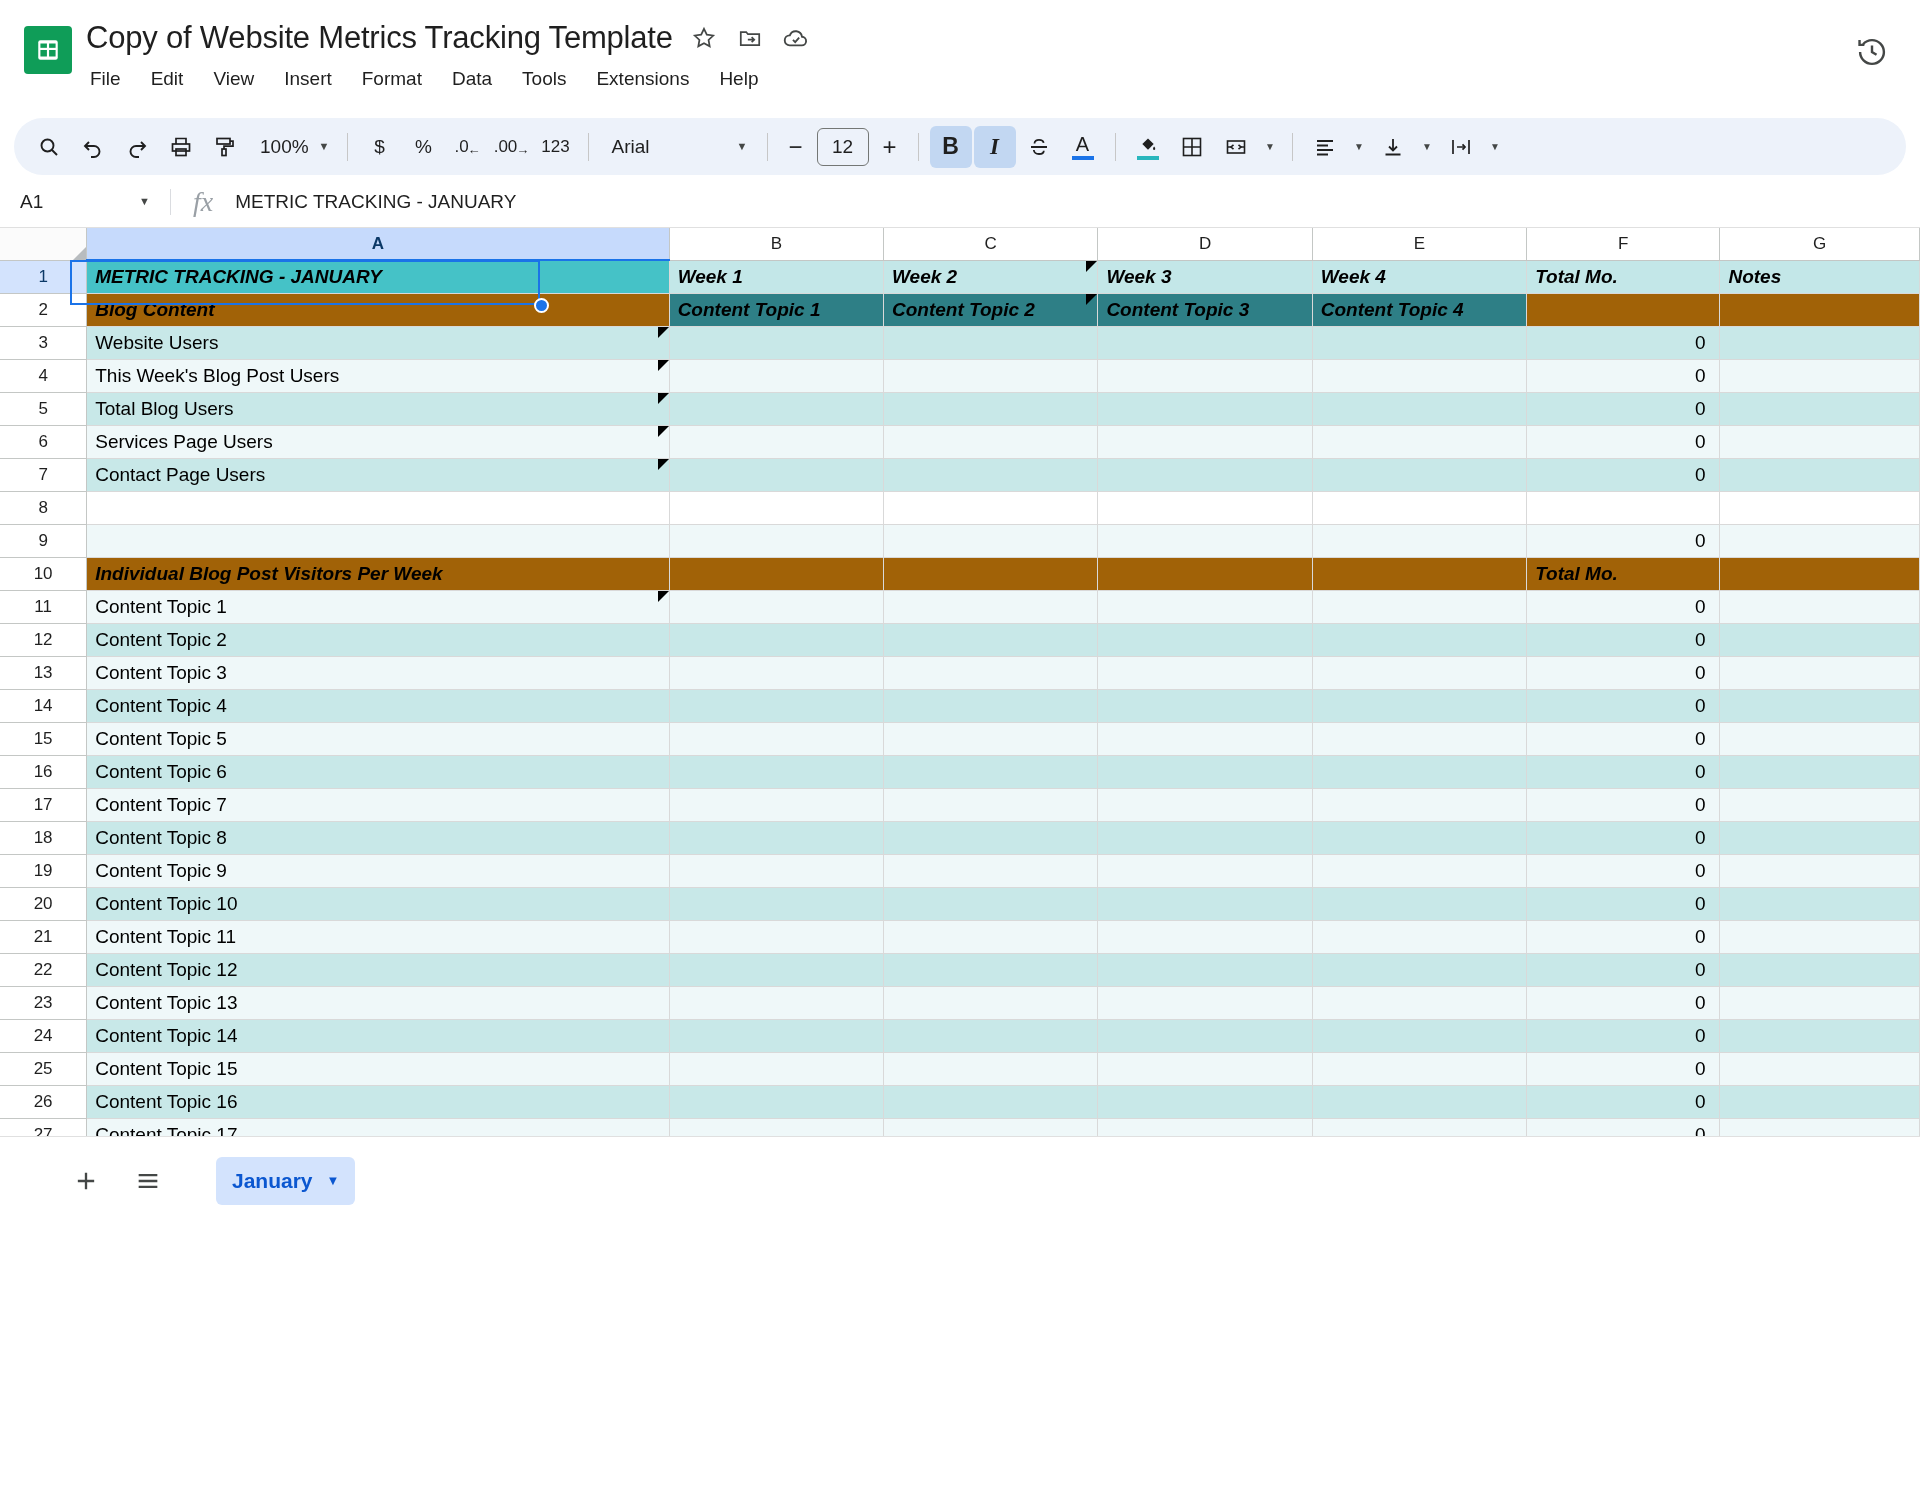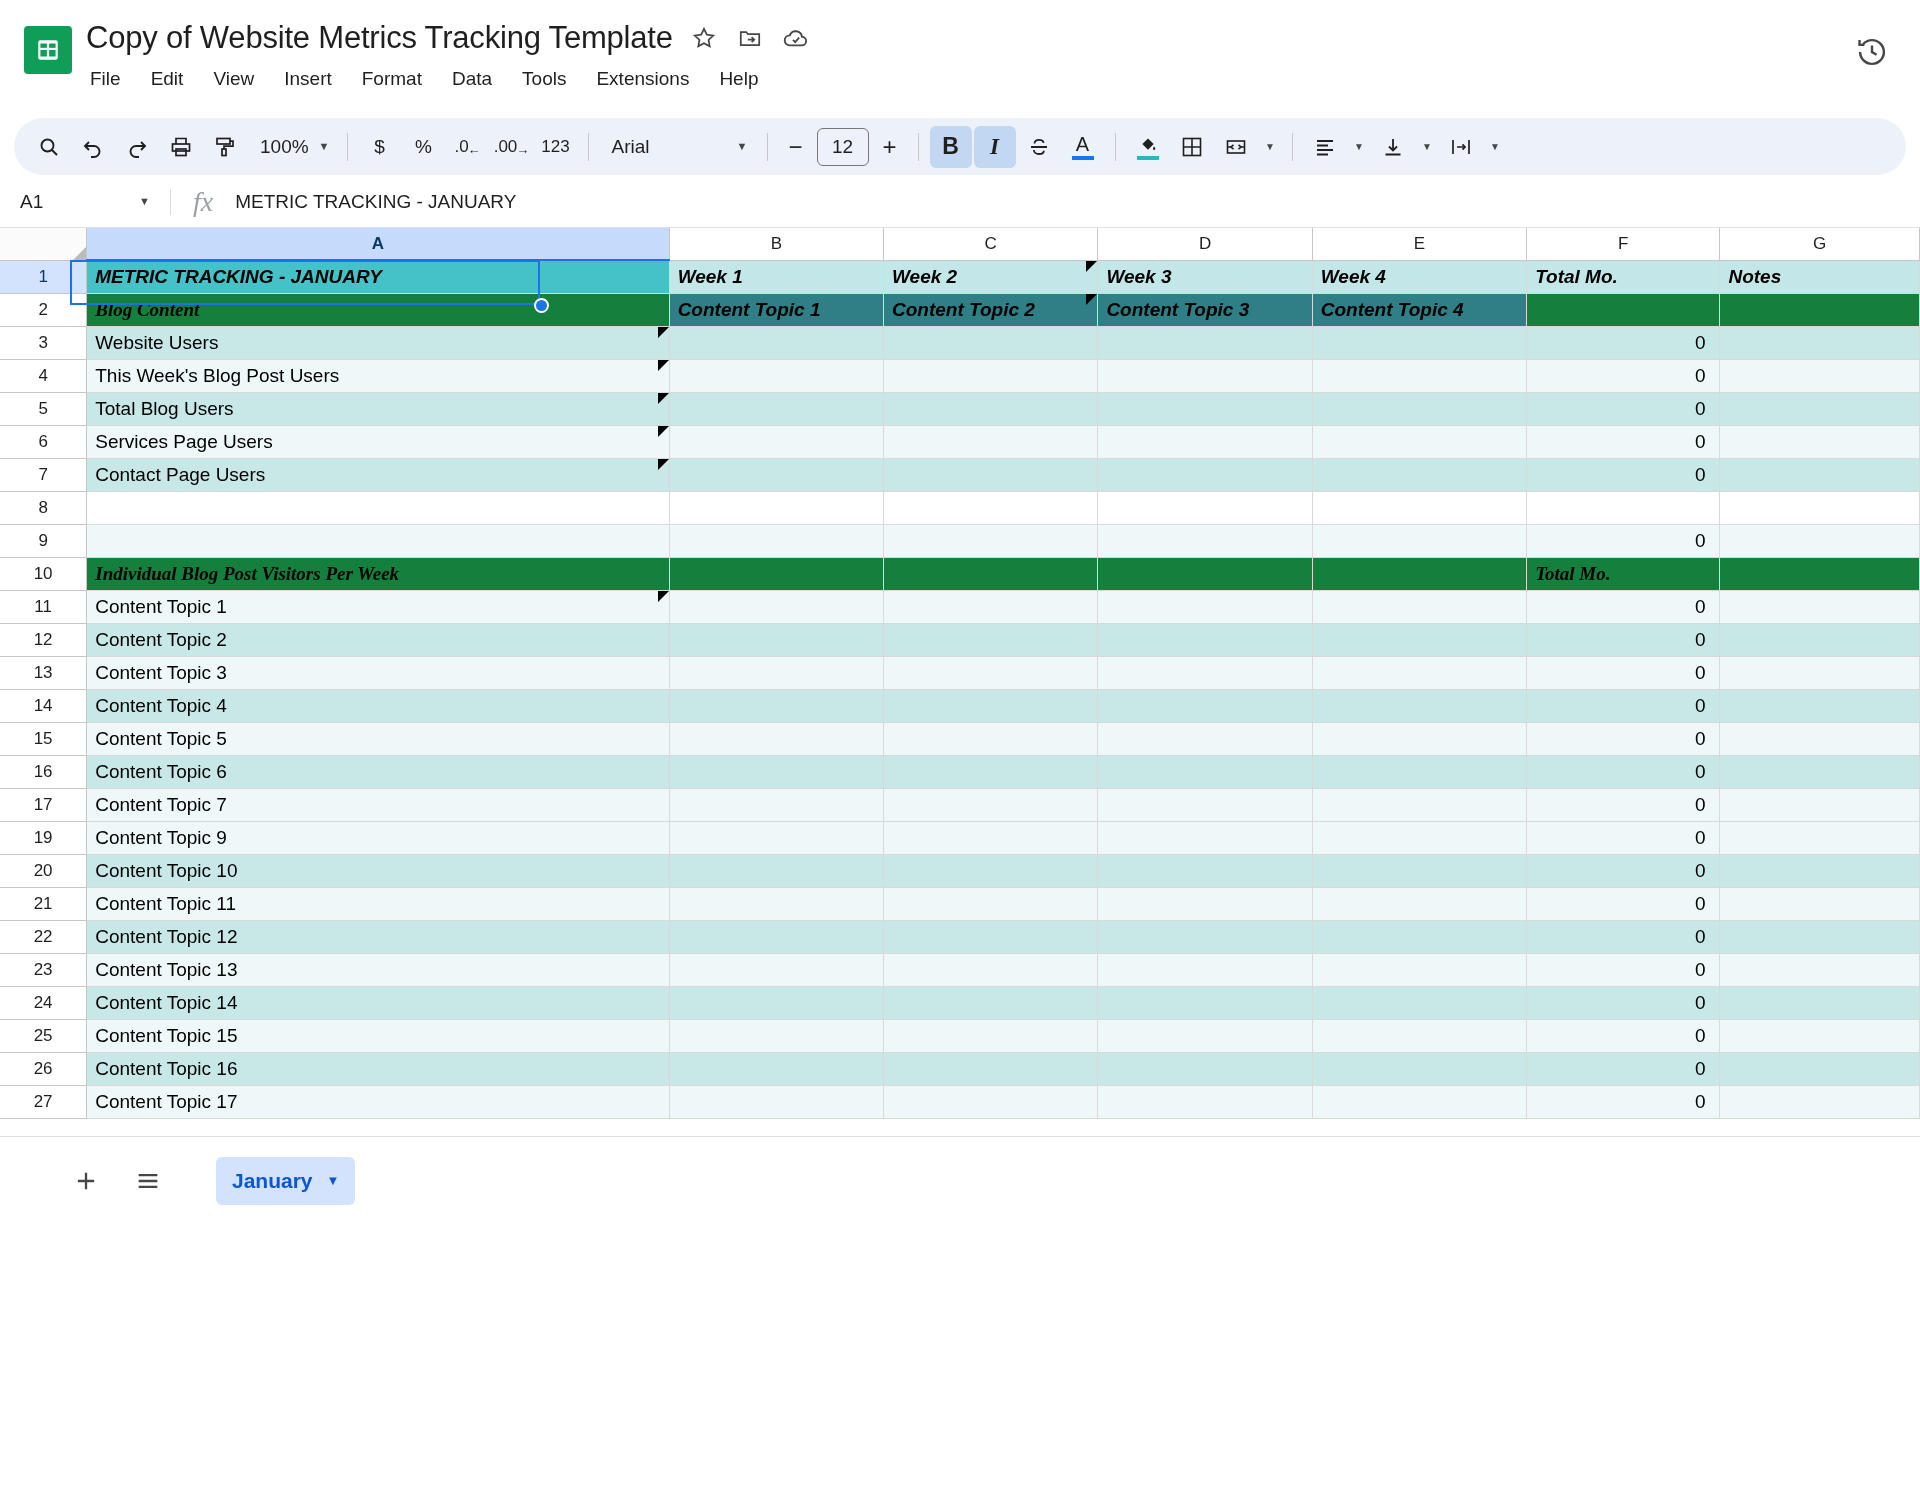--- a/index.html
+++ b/index.html
@@ -216,25 +216,24 @@
     font-size: 23px;
     border-color:#45c2c7;
   }
   .s-weekhdr {
     background: #c3e7e8; color:#38b6bd;
     font-weight: bold; font-style: italic;
     font-size: 20px;
     border-color:#b4dcdd;
   }
   .s-sectionrow {
-    background: #15803d; color:#ffffff;
+    background: #a16207; color:#ffffff;
     font-weight: bold; font-style: italic;
     font-size: 20px;
     border-color:#3dbcc2;
-    font-family:Liberation Serif, serif;
   }
   .s-topic {
     background: #2e7f86; color:#ffffff;
     font-weight: bold; font-style: italic;
     font-size: 19px;
     border-color:#2e7f86;
   }
   .s-band-a { background:#c8e8e8; border-color:#bcdede; }
   .s-band-b { background:#eff8f9; border-color:#e2eff0; }
   .s-plain  { background:#ffffff; }
@@ -698,20 +697,30 @@
           <td class="rowhdr">17</td>
           <td class="cell s-band-b"><span>Content Topic 7</span></td>
           <td class="cell s-band-b"><span></span></td>
           <td class="cell s-band-b"><span></span></td>
           <td class="cell s-band-b"><span></span></td>
           <td class="cell s-band-b"><span></span></td>
           <td class="cell s-band-b num"><span>0</span></td>
           <td class="cell s-band-b"><span></span></td>
         </tr>
         <tr>
+          <td class="rowhdr">18</td>
+          <td class="cell s-band-a"><span>Content Topic 8</span></td>
+          <td class="cell s-band-a"><span></span></td>
+          <td class="cell s-band-a"><span></span></td>
+          <td class="cell s-band-a"><span></span></td>
+          <td class="cell s-band-a"><span></span></td>
+          <td class="cell s-band-a num"><span>0</span></td>
+          <td class="cell s-band-a"><span></span></td>
+        </tr>
+        <tr>
           <td class="rowhdr">19</td>
           <td class="cell s-band-b"><span>Content Topic 9</span></td>
           <td class="cell s-band-b"><span></span></td>
           <td class="cell s-band-b"><span></span></td>
           <td class="cell s-band-b"><span></span></td>
           <td class="cell s-band-b"><span></span></td>
           <td class="cell s-band-b num"><span>0</span></td>
           <td class="cell s-band-b"><span></span></td>
         </tr>
         <tr>

